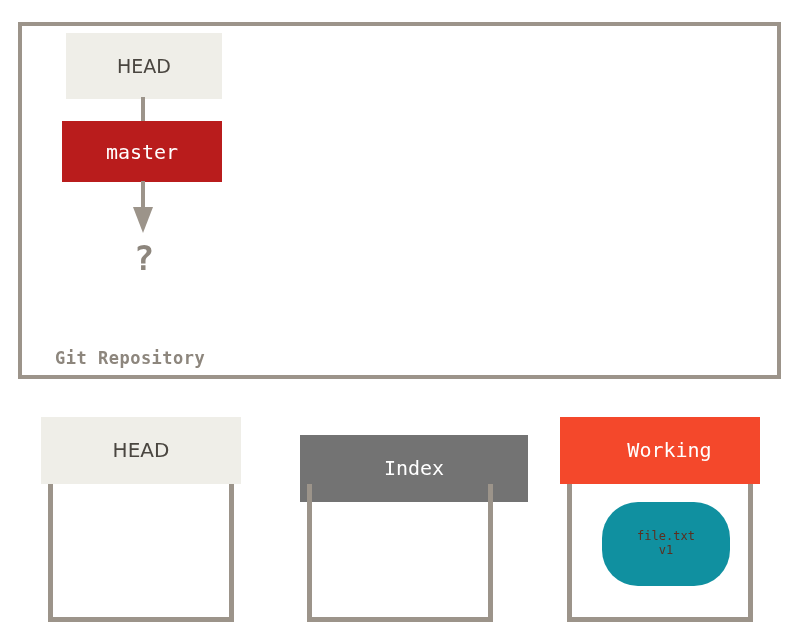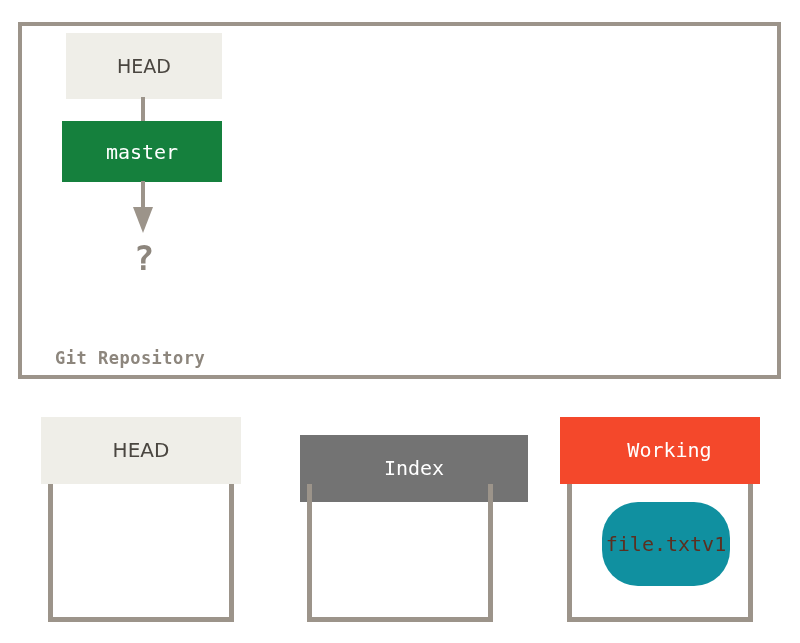--- a/index.html
+++ b/index.html
@@ -57,21 +57,21 @@
     background: #efeee8;
     color: #4a4640;
     font-size: 19px;
     font-family: "DejaVu Sans", "Liberation Sans", sans-serif;
   }
   .master-box {
     left: 62px;
     top: 121px;
     width: 160px;
     height: 61px;
-    background: #15803d;
+    background: #b91c1c;
     color: #ffffff;
     font-size: 20px;
   }
 
   
   .conn {
     position: absolute;
     background: #9c948a;
   }
   .conn-head-master {
@@ -169,25 +169,25 @@
   
   .file-blob {
     position: absolute;
     left: 30px;
     top: 18px;
     width: 128px;
     height: 84px;
     border-radius: 36px;
     background: #1090a0;
     display: flex;
-    flex-direction: row;
+    flex-direction: column;
     align-items: center;
     justify-content: center;
     color: #5c2f20;
-    font-size: 20px;
+    font-size: 12px;
     line-height: 1.15;
     text-align: center;
   }
   .file-blob span { display: block; }
 </style>
 </head>
 <body>
 
 <div id="canvas">
 

